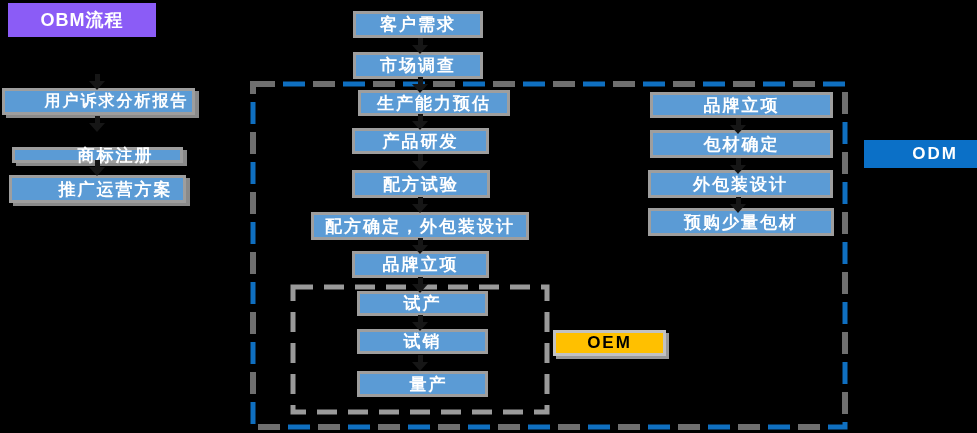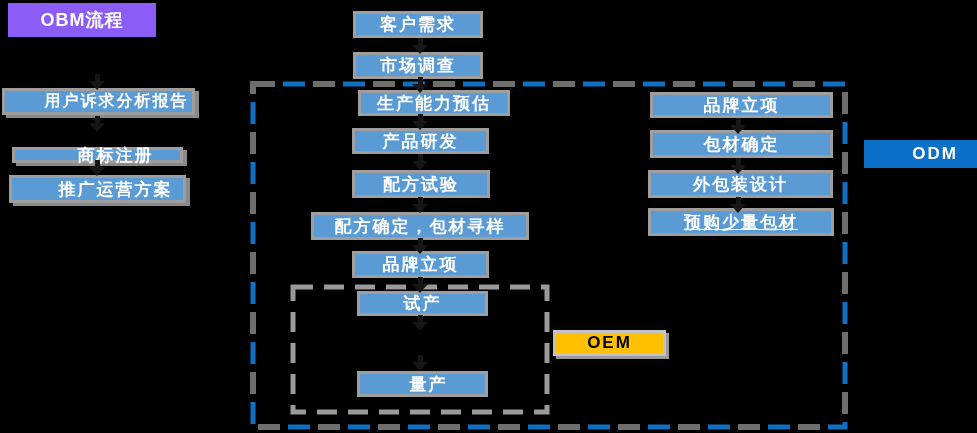--- a/index.html
+++ b/index.html
@@ -40,29 +40,30 @@
 
   <div class="box step shadowed" style="left:2px;top:88px;width:193px;height:27px;font-size:16px;">用户诉求分析报告</div>
   <div class="box step shadowed" style="left:12px;top:131px;width:171px;height:16px;margin-top:16px;">商标注册</div>
   <div class="box step shadowed" style="left:9px;top:175px;width:177px;height:28px;">推广运营方案</div>
 
   <div class="box step" style="left:353px;top:11px;width:130px;height:27px;">客户需求</div>
   <div class="box step" style="left:353px;top:52px;width:130px;height:27px;">市场调查</div>
   <div class="box step" style="left:346px;top:90px;width:152px;height:26px;margin-left:12px;">生产能力预估</div>
   <div class="box step" style="left:352px;top:128px;width:137px;height:26px;">产品研发</div>
   <div class="box step" style="left:352px;top:170px;width:138px;height:28px;">配方试验</div>
-  <div class="box step" style="left:311px;top:212px;width:218px;height:28px;">配方确定，包材寻样</div>
+  <div class="box step" style="left:311px;top:212px;width:218px;height:28px;">配方确定，外包装设计</div>
   <div class="box step" style="left:352px;top:251px;width:137px;height:27px;">品牌立项</div>
   <div class="box step" style="left:357px;top:291px;width:131px;height:25px;">试产</div>
+  <div class="box step" style="left:357px;top:329px;width:131px;height:25px;">试销</div>
   <div class="box step" style="left:357px;top:371px;width:131px;height:26px;padding-left:12px;">量产</div>
 
   <div class="box step" style="left:650px;top:92px;width:183px;height:26px;">品牌立项</div>
   <div class="box step" style="left:650px;top:130px;width:183px;height:28px;">包材确定</div>
   <div class="box step" style="left:648px;top:170px;width:185px;height:28px;">外包装设计</div>
-  <div class="box step" style="left:648px;top:208px;width:186px;height:28px;text-decoration:underline;">预购少量包材</div>
+  <div class="box step" style="left:648px;top:208px;width:186px;height:28px;">预购少量包材</div>
 
   <div class="box odm" style="left:864px;top:140px;width:113px;height:28px;padding-left:29px;">ODM</div>
   <div class="box oem" style="left:553px;top:330px;width:113px;height:26px;">OEM</div>
 
   <i class="arrow" style="left:89px;top:74px;"></i>
   <i class="arrow" style="left:89px;top:116px;"></i>
   <i class="arrow" style="left:89px;top:160px;"></i>
 
   <i class="arrow" style="left:412px;top:38px;"></i>
   <i class="arrow" style="left:412px;top:77px;"></i>

